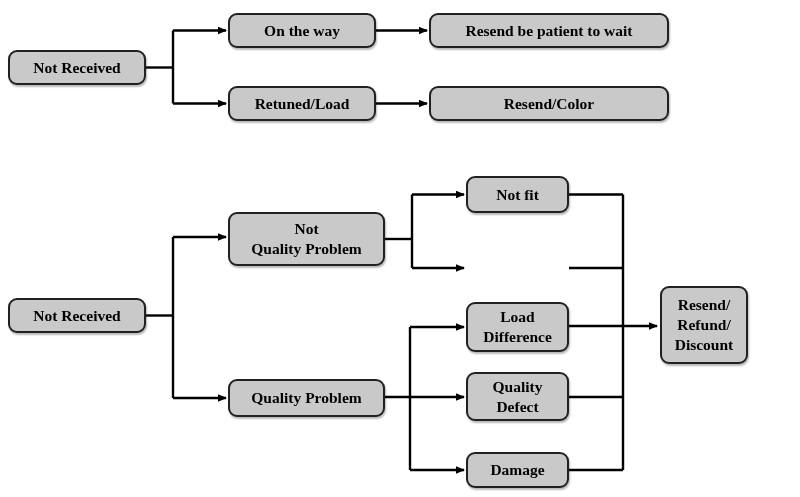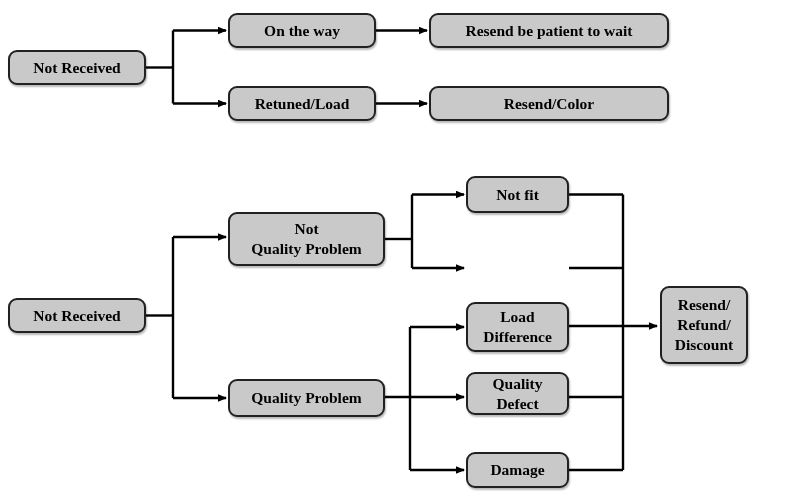--- a/index.html
+++ b/index.html
@@ -118,21 +118,21 @@
   <div class="node" style="left:228px;top:379px;width:157px;height:38px">
     <span class="label">Quality Problem</span>
   </div>
   <div class="node" style="left:466px;top:176px;width:103px;height:37px">
     <span class="label">Not fit</span>
   </div>
   <div class="node" style="left:466px;top:302px;width:103px;height:50px">
     <span class="label">Load
 Difference</span>
   </div>
-  <div class="node" style="left:466px;top:372px;width:103px;height:43px">
+  <div class="node" style="left:466px;top:372px;width:103px;height:49px">
     <span class="label">Quality
 Defect</span>
   </div>
   <div class="node" style="left:466px;top:452px;width:103px;height:36px">
     <span class="label">Damage</span>
   </div>
   <div class="node" style="left:660px;top:286px;width:88px;height:78px">
     <span class="label">Resend/
 Refund/
 Discount</span>

